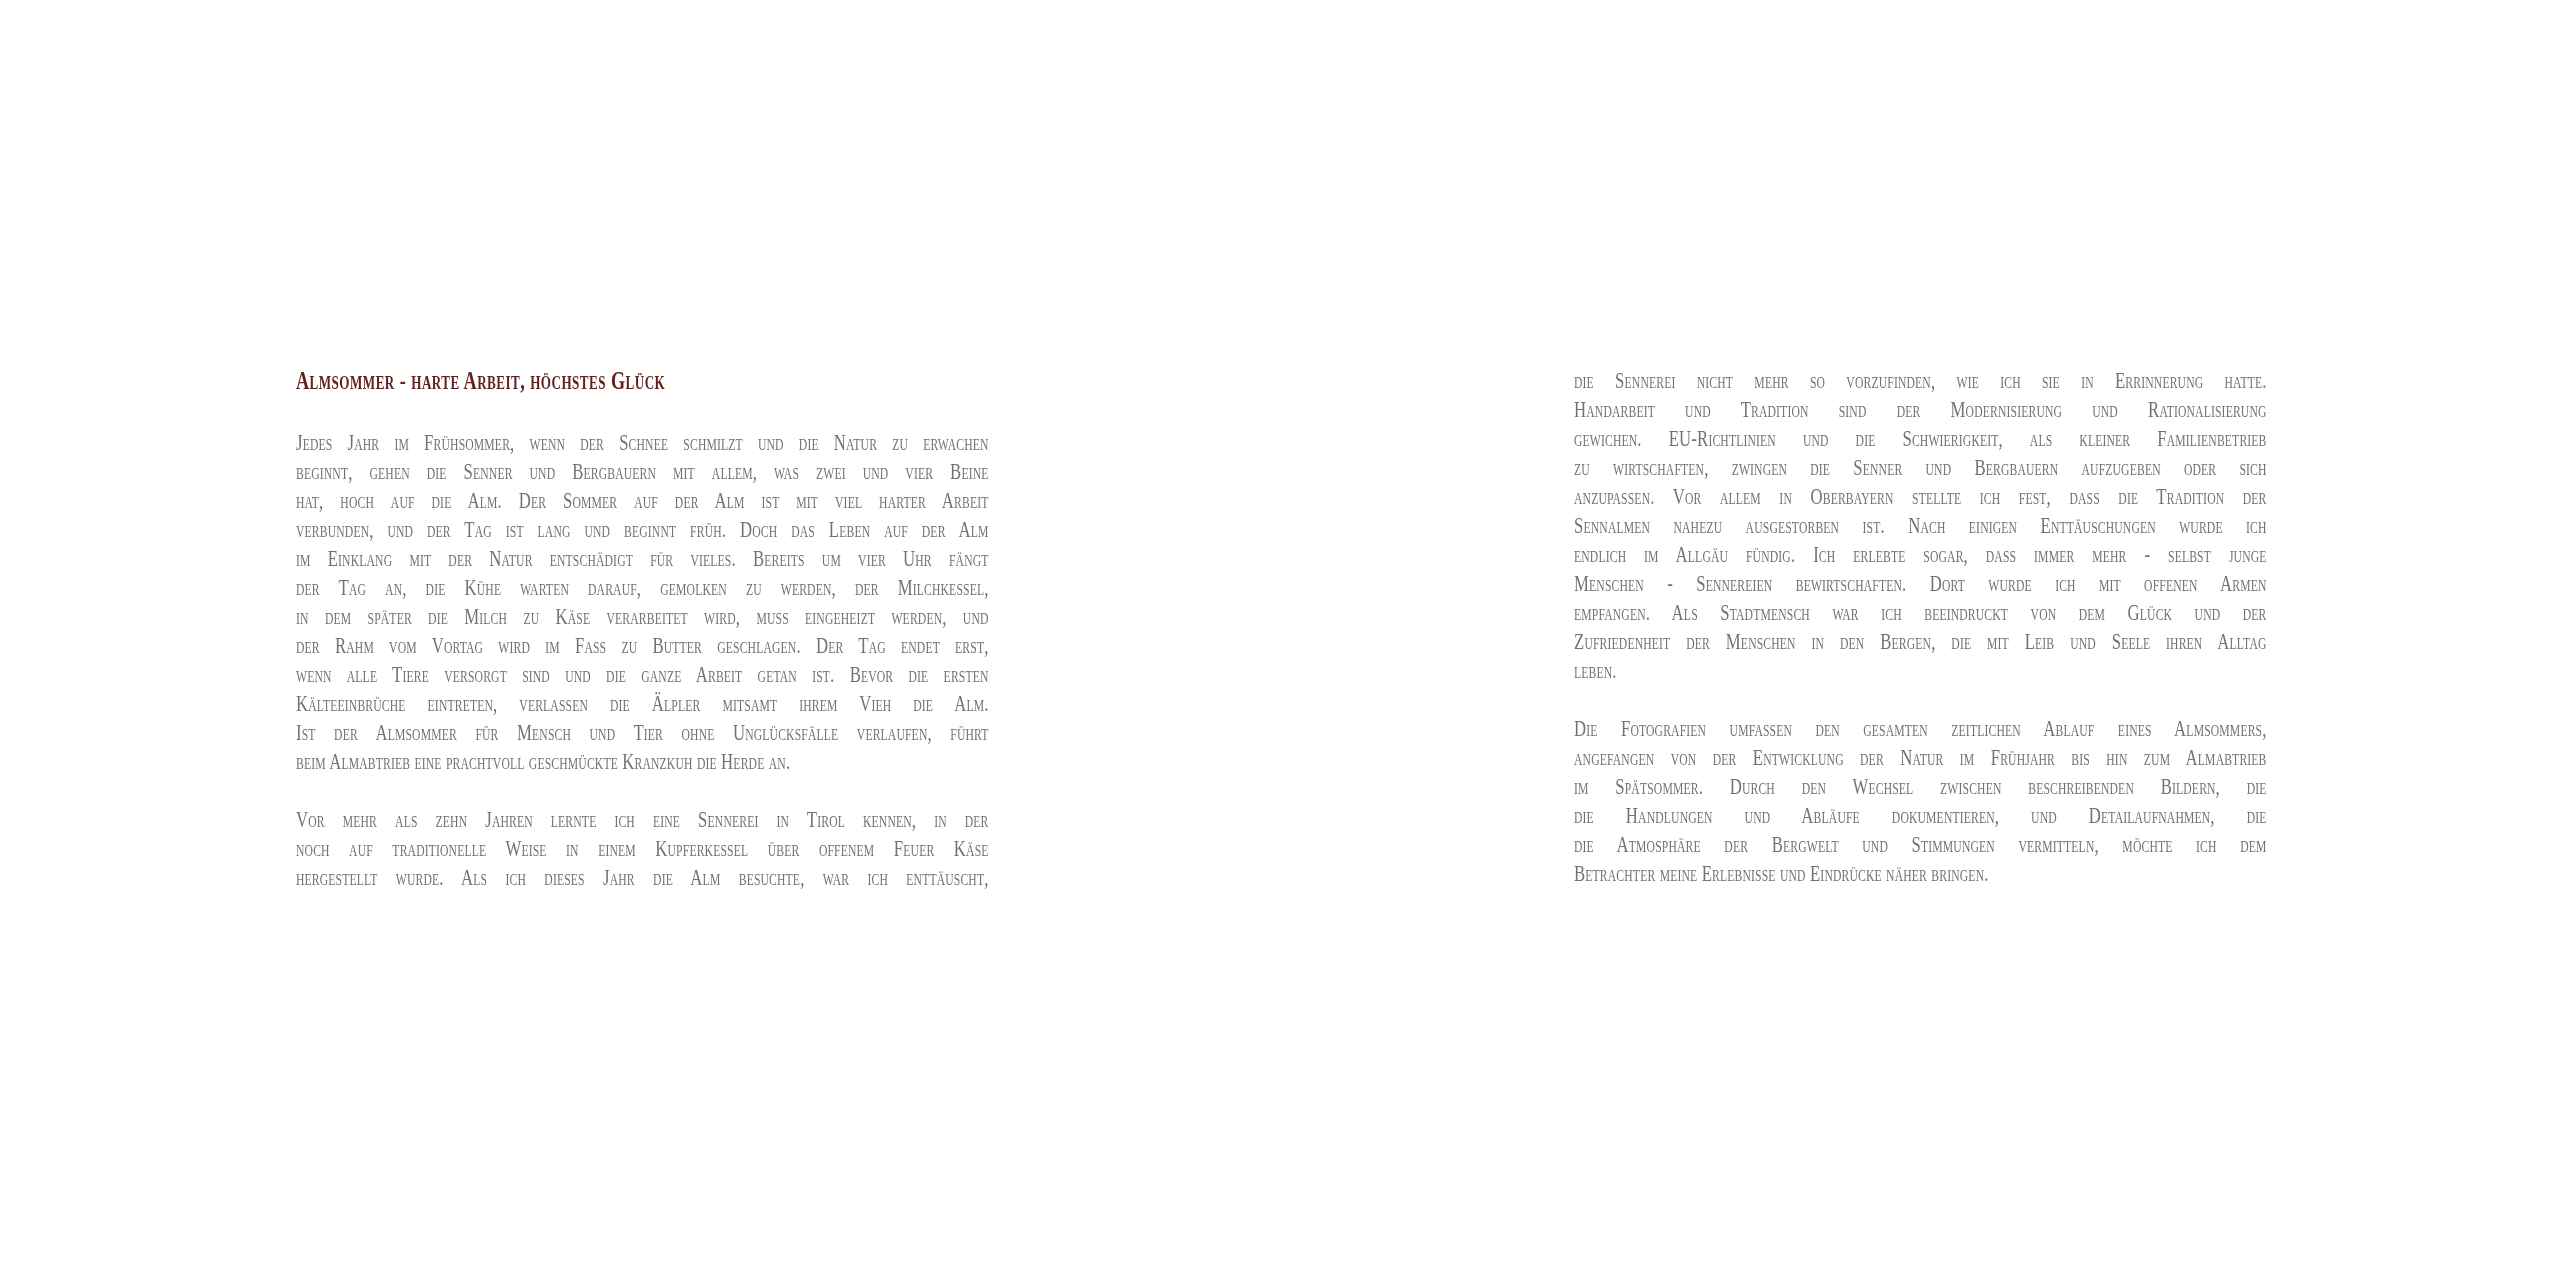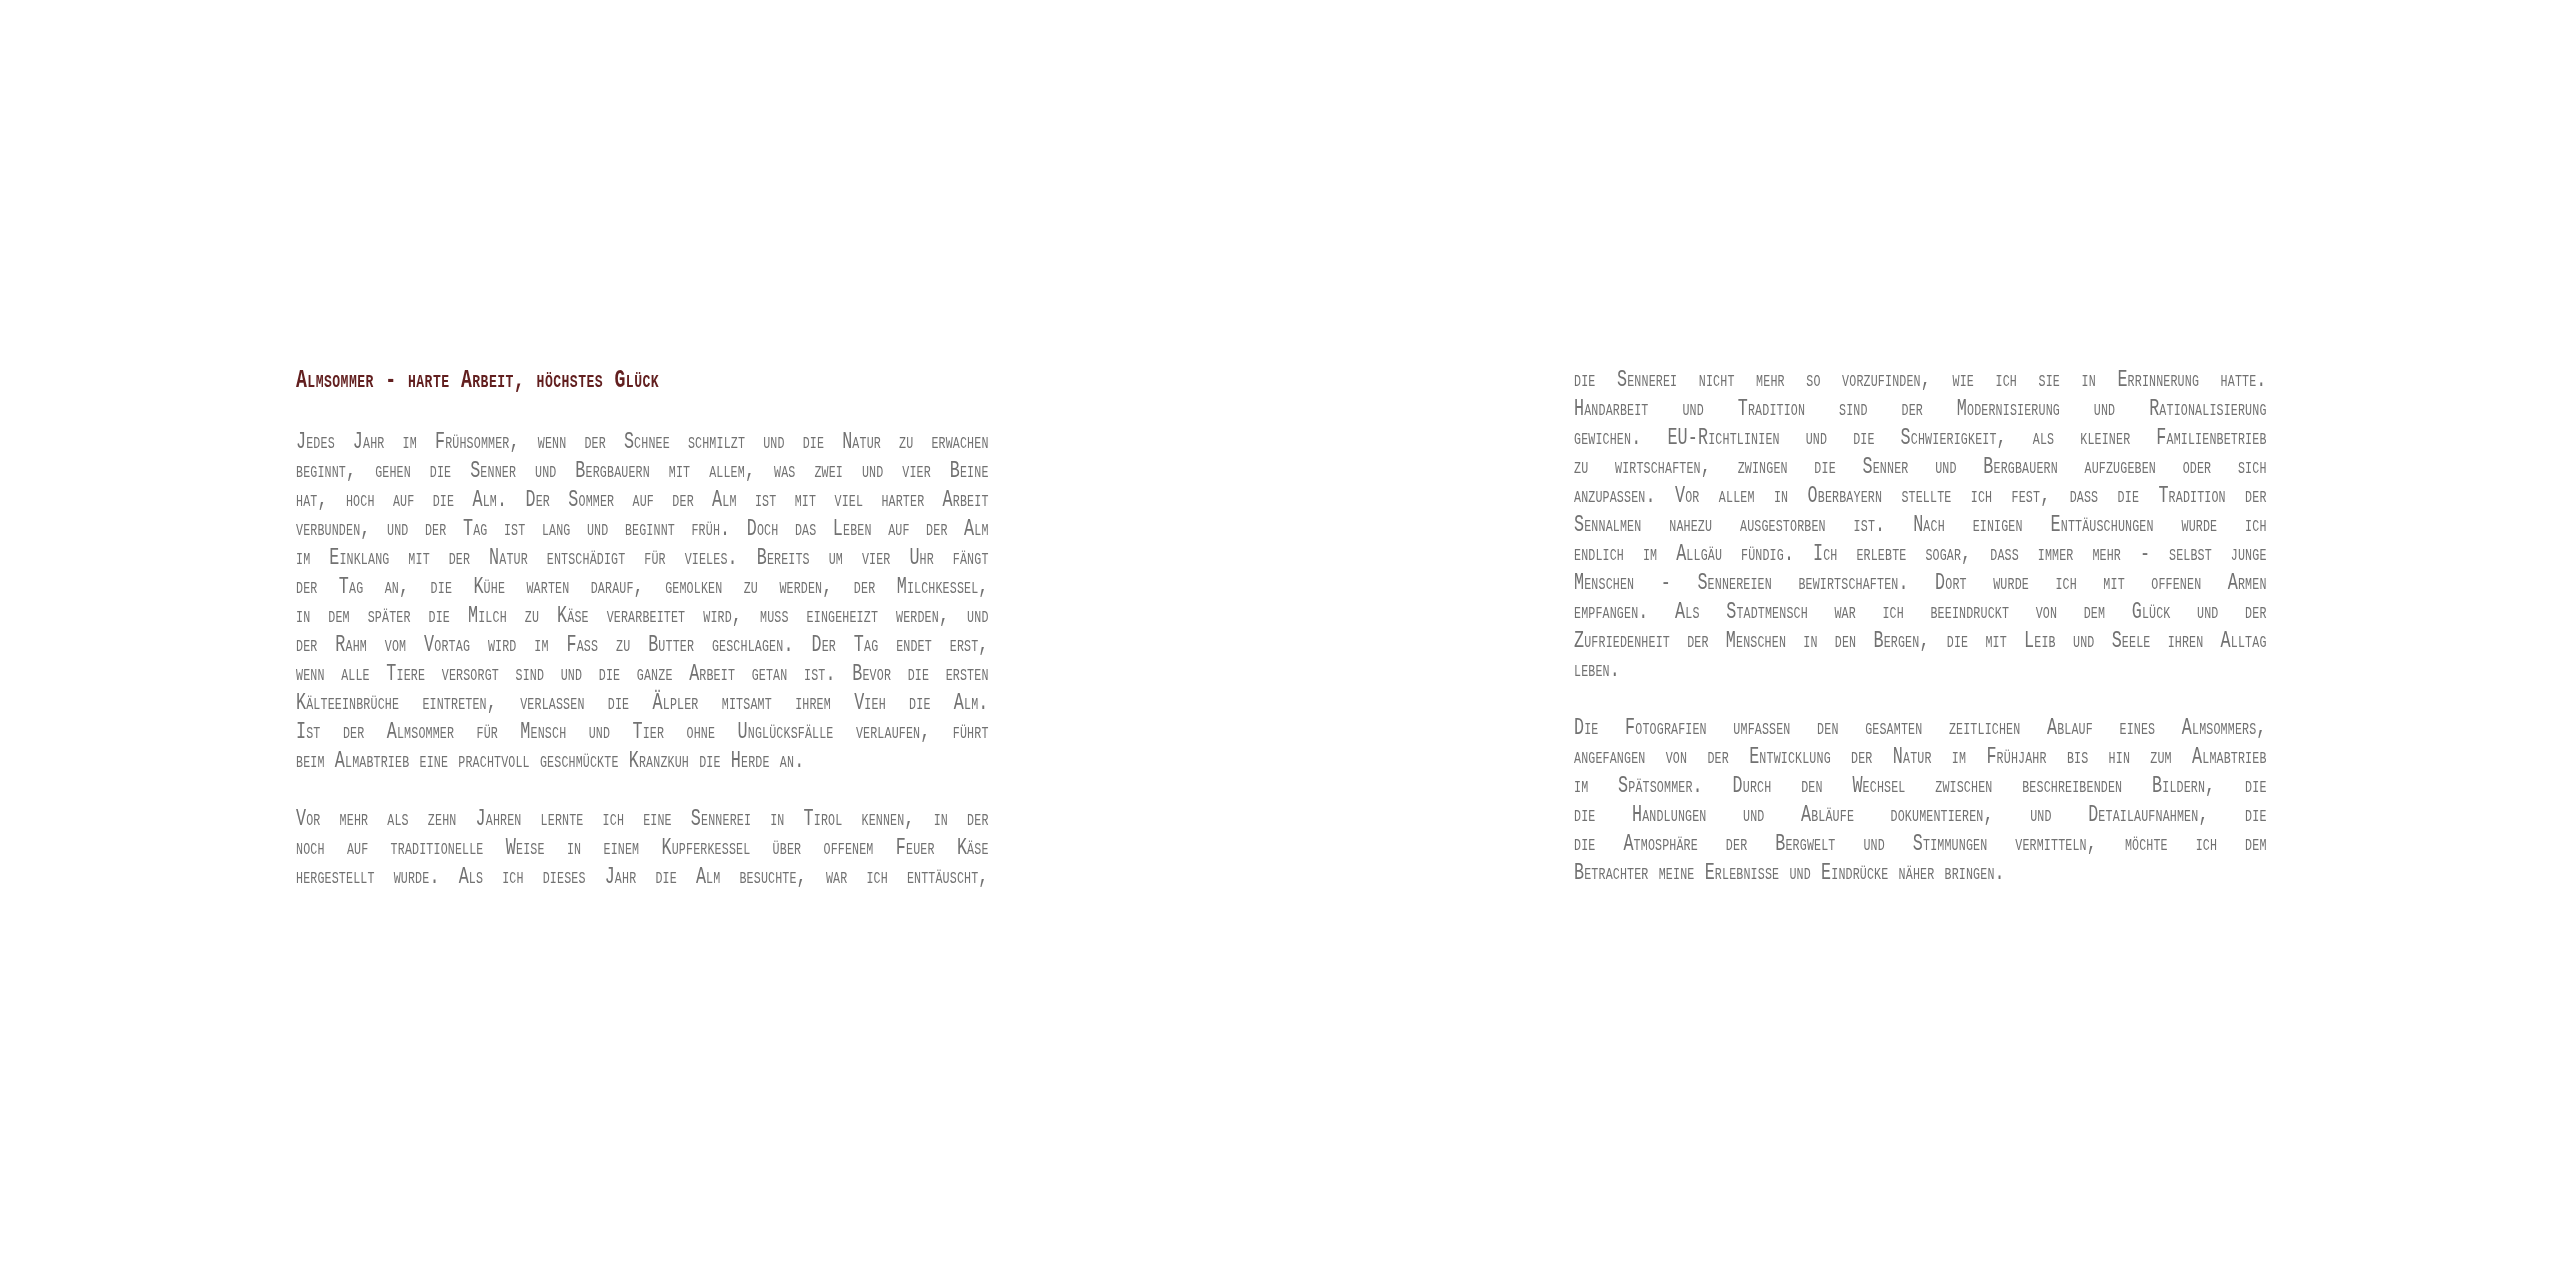--- a/index.html
+++ b/index.html
@@ -12,21 +12,21 @@
     margin: 0;
     padding: 0;
     background: var(--bg-color);
   }
   .spread {
     position: relative;
     width: 2454px;
     height: 1280px;
     background: var(--bg-color);
     overflow: hidden;
-    font-family: Liberation Mono, monospace;
+    font-family: Liberation Serif, serif;
   }
   .column {
     position: absolute;
     top: 366px;
     width: 950px;
     transform: scaleX(0.729);
     transform-origin: 0 0;
     font-variant: small-caps;
     color: var(--body-color);
     font-size: 23px;

